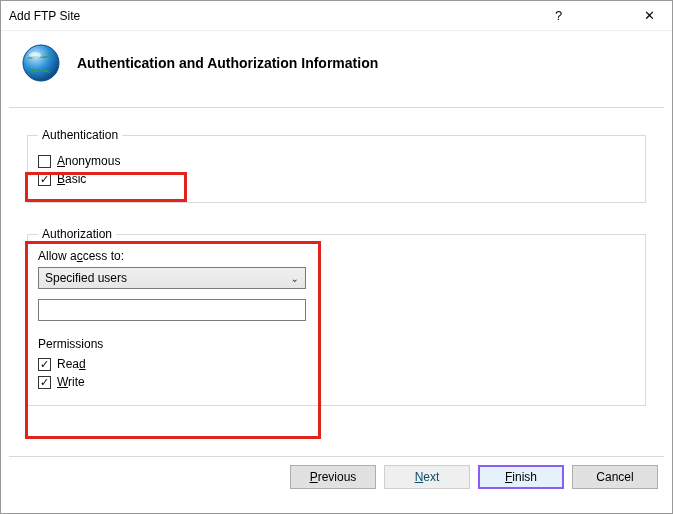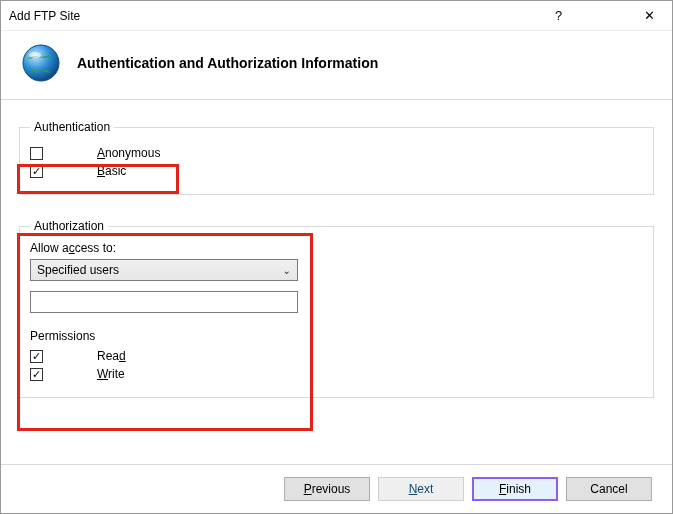--- a/index.html
+++ b/index.html
@@ -52,38 +52,37 @@
   }
   .header-title {
     font-size: 14px;
     font-weight: bold;
   }
   .body {
     flex: 1;
     border-top: 1px solid #d9d9d9;
     border-bottom: 1px solid #d9d9d9;
     padding: 20px 18px 10px 18px;
-    margin: 0;
+    margin: 8px;
     position: relative;
   }
   fieldset {
     border: 1px solid #d9d9d9;
     margin: 0 0 24px 0;
     padding: 8px 10px 12px 10px;
     position: relative;
   }
   legend {
     font-size: 12px;
     padding: 0 4px;
   }
   .check-row {
     display: flex;
     align-items: center;
     margin: 4px 0;
-    gap: 48px;
   }
   .checkbox {
     width: 13px;
     height: 13px;
     border: 1px solid #333;
     margin-right: 6px;
     display: inline-flex;
     align-items: center;
     justify-content: center;
     font-size: 11px;
@@ -137,23 +136,22 @@
     margin-bottom: 6px;
   }
   .hl-red {
     position: absolute;
     border: 3px solid #e2231a;
     pointer-events: none;
   }
   .footer {
     height: 48px;
     display: flex;
-    align-items: center;
     justify-content: flex-end;
-    padding: 0 20px;
+    padding: 0 14px;
     gap: 8px;
   }
   .btn {
     width: 86px;
     height: 24px;
     border: 1px solid #adadad;
     background: #e1e1e1;
     font-size: 12px;
     font-family: inherit;
     cursor: default;

